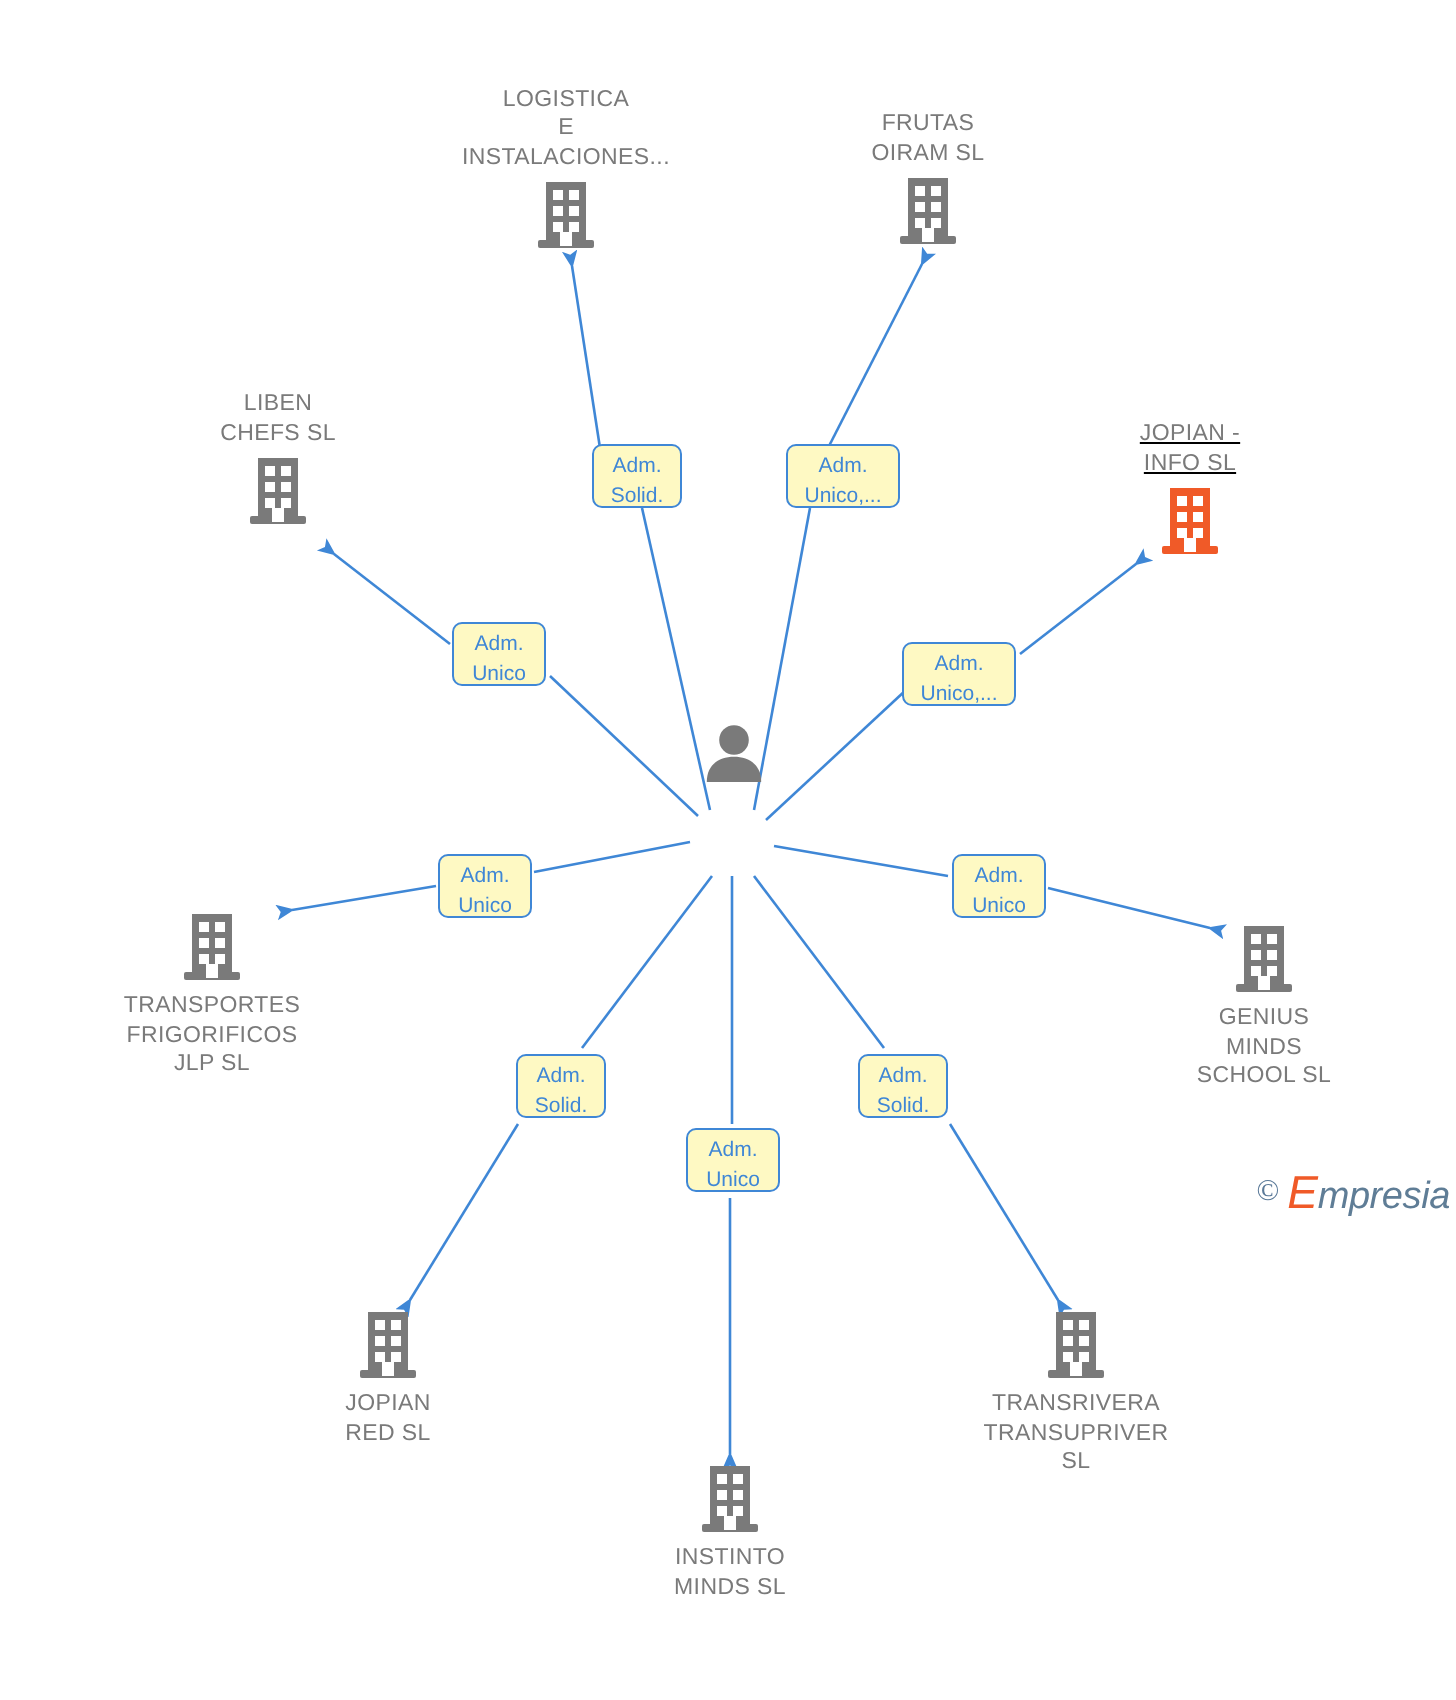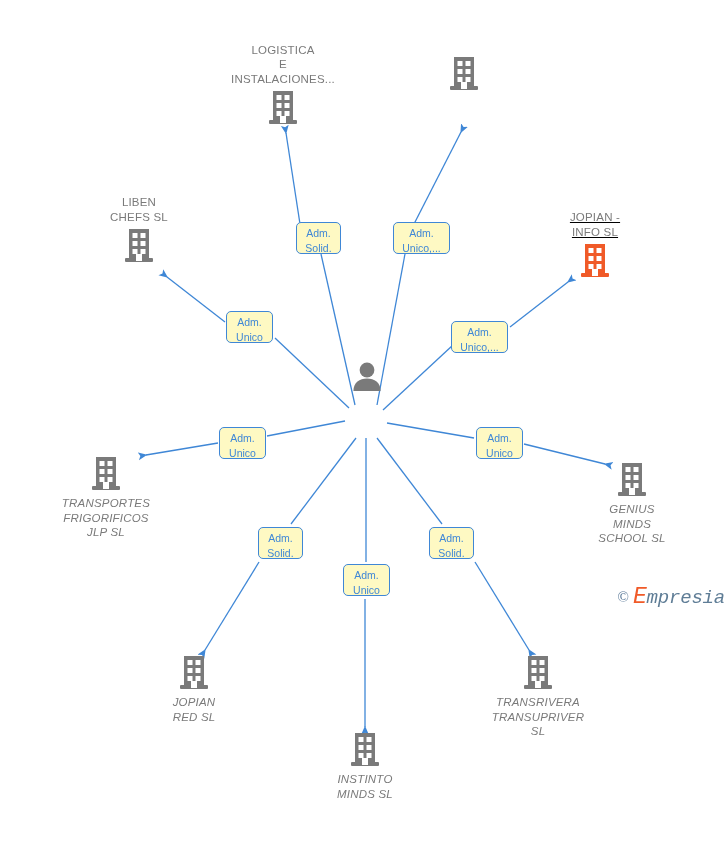--- a/index.html
+++ b/index.html
@@ -41,21 +41,21 @@
     letter-spacing: 0.2px;
     white-space: pre-line;
     font-family: "Liberation Sans", sans-serif;
   }
   .node-icon {
     display: block;
     margin: 0 auto;
     line-height: 0;
   }
   .node.label-top .node-label { margin-bottom: 3px; }
-  .node.label-bottom .node-label { margin-top: 3px; font-style: italic; }
+  .node.label-bottom .node-label { margin-top: 3px; }
 
   .edge-label {
     position: absolute;
     background: #fef9c3;
     border: 1.3px solid #3f87d6;
     border-radius: 5px;
     color: #3f87d6;
     font-size: 10.5px;
     line-height: 15px;
     padding: 3px 6px 4px 6px;
@@ -73,21 +73,21 @@
     align-items: center;
     gap: 4px;
     user-select: none;
   }
   #watermark .copy {
     color: #5b7a99;
     font-size: 15px;
     font-family: "Liberation Serif", serif;
   }
   #watermark .brand {
-    font-family: Liberation Mono, monospace;
+    font-family: Liberation Sans, sans-serif;
     font-size: 19px;
     font-style: italic;
     color: #5f7d96;
     letter-spacing: -0.2px;
     text-align: right;
   }
   #watermark .brand .e {
     color: #f05a28;
     font-size: 23px;
   }
@@ -136,20 +136,22 @@
             <rect x="9.5" y="6" width="5" height="5" fill="#ffffff"></rect>
             <rect x="17.5" y="6" width="5" height="5" fill="#ffffff"></rect>
             <rect x="9.5" y="14" width="5" height="5" fill="#ffffff"></rect>
             <rect x="17.5" y="14" width="5" height="5" fill="#ffffff"></rect>
             <rect x="9.5" y="22" width="5" height="5" fill="#ffffff"></rect>
             <rect x="17.5" y="22" width="5" height="5" fill="#ffffff"></rect>
             <rect x="13" y="27" width="6" height="7" fill="#ffffff"></rect>
           </svg></div>
       </div>
       <div class="node label-top" style="left: 459px; top: 55px;">
+        <div class="node-label">FRUTAS
+OIRAM SL</div>
         <div class="node-icon"><svg width="32" height="38" viewBox="0 0 32 38">
             <rect x="6" y="2" width="20" height="32" fill="#7a7a7a"></rect>
             <rect x="2" y="31" width="28" height="4" rx="1" fill="#7a7a7a"></rect>
             <rect x="9.5" y="6" width="5" height="5" fill="#ffffff"></rect>
             <rect x="17.5" y="6" width="5" height="5" fill="#ffffff"></rect>
             <rect x="9.5" y="14" width="5" height="5" fill="#ffffff"></rect>
             <rect x="17.5" y="14" width="5" height="5" fill="#ffffff"></rect>
             <rect x="9.5" y="22" width="5" height="5" fill="#ffffff"></rect>
             <rect x="17.5" y="22" width="5" height="5" fill="#ffffff"></rect>
             <rect x="13" y="27" width="6" height="7" fill="#ffffff"></rect>

